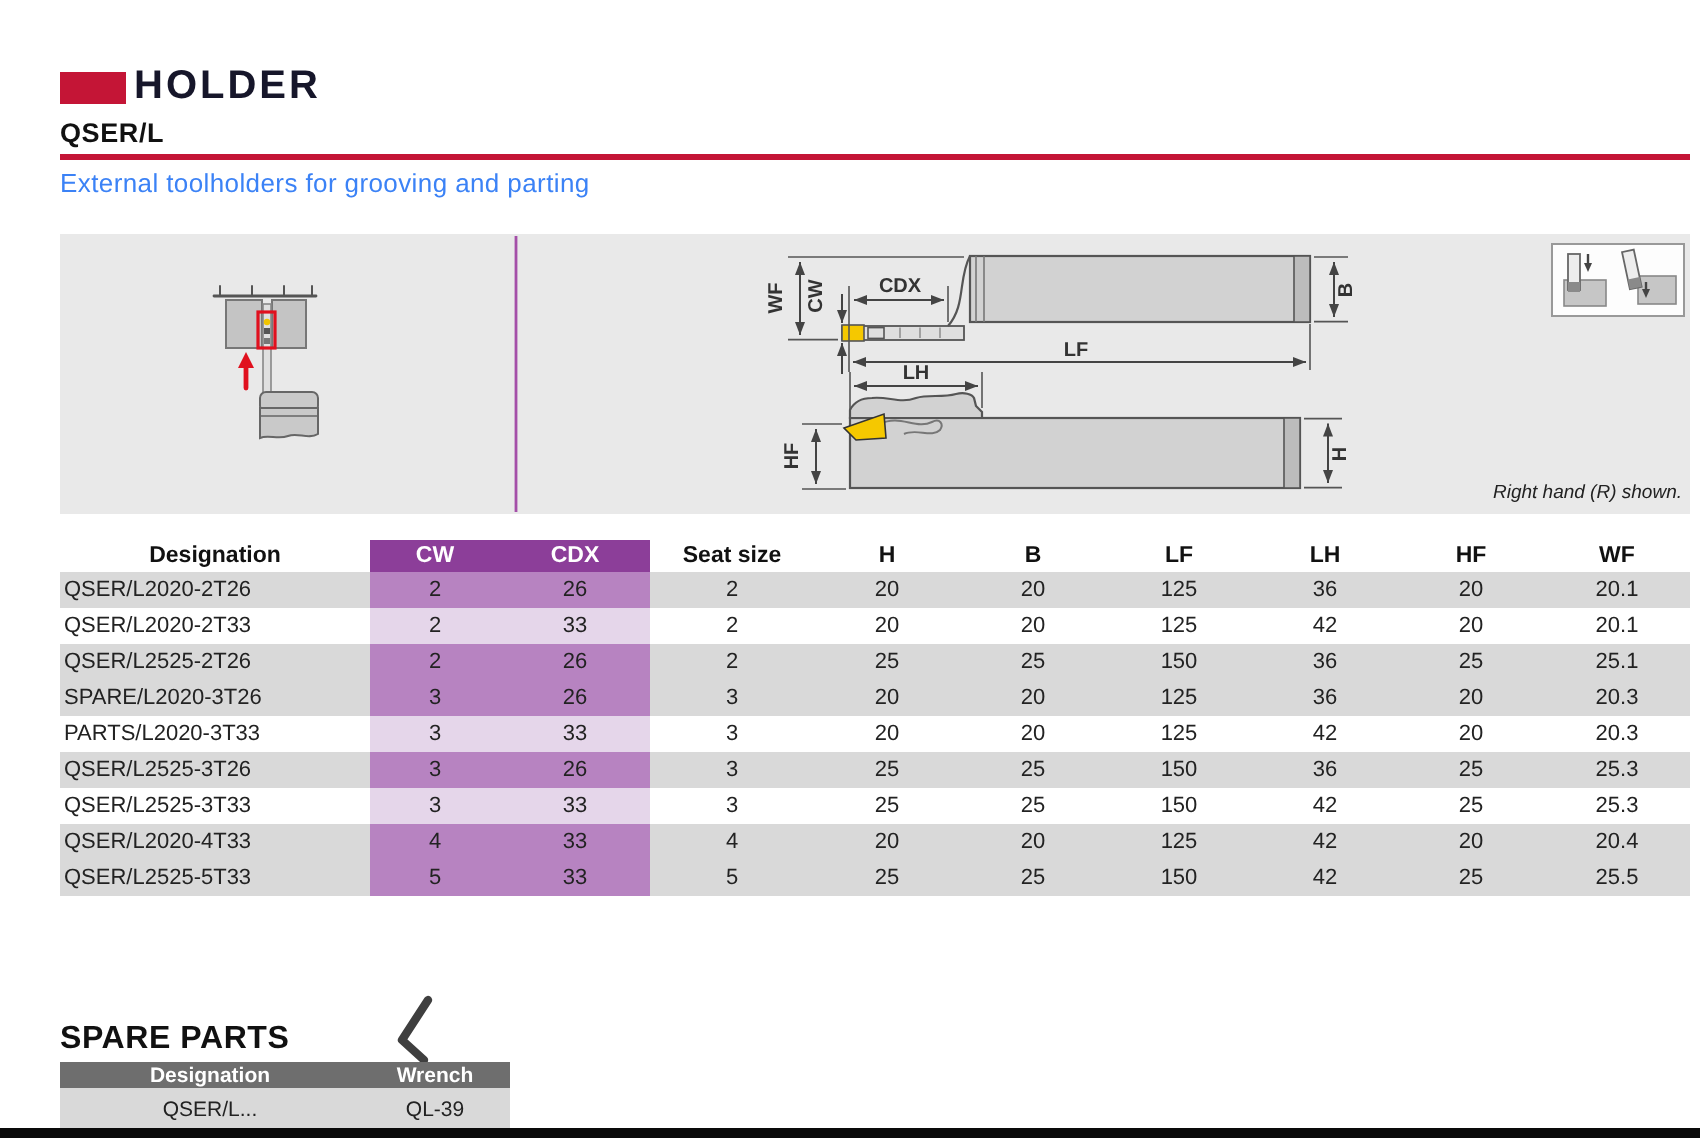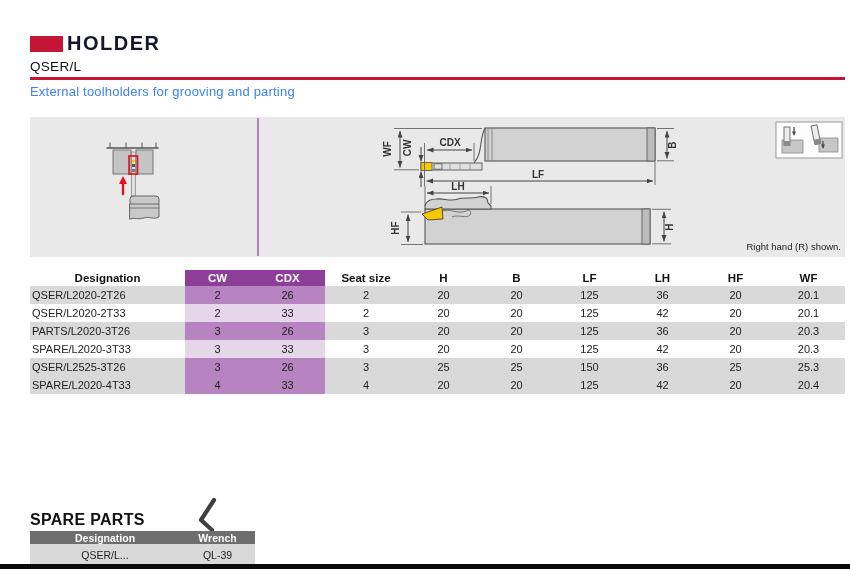--- a/index.html
+++ b/index.html
@@ -4,26 +4,26 @@
 <style>
   * { margin:0; padding:0; box-sizing:border-box; }
   html,body { width:850px; height:574px; }
   body { background:#fff; font-family:"Liberation Sans",sans-serif; position:relative; overflow:hidden; }
   .abs { position:absolute; }
 
   .brand { left:30px; top:8px; display:flex; align-items:center; gap:4px;margin-top:24px; }
   .brand-block { width:33px; height:16px; background:#C41536; }
   .brand-title { font-size:20px; font-weight:bold; color:#16162A; letter-spacing:1.5px; }
 
-  .sec-title { left:30px; top:59px; font-size:13.5px; font-weight:normal; color:#111; letter-spacing:.3px; }
+  .sec-title { left:30px; top:59px; font-size:13.5px; font-weight:bold; color:#111; letter-spacing:.3px; }
   .rule { left:30px; top:77px; width:815px; height:3px; background:#C41536; }
   .sec-sub { left:30px; top:84px; font-size:13px; color:#3b82f6; letter-spacing:.2px; }
 
   .panel { left:30px; top:117px; width:815px; height:140px; background:#E9E9E9; }
-  .note { position:absolute; right:4px; top:124px; font-size:9.5px; color:#222; }
+  .note { position:absolute; right:4px; top:124px; font-size:9.5px; color:#222;font-style:italic; }
 
   table { border-collapse:collapse; table-layout:fixed; position:absolute; }
   .main-table { left:30px; top:270px; width:815px; font-size:11px; }
   .main-table th { height:16px; font-size:11.5px; font-weight:bold; color:#111; text-align:center; }
   .main-table th.p { background:#8C3E99; color:#fff; }
   .main-table td { height:18px; text-align:center; color:#222; }
   .main-table td.des { text-align:left; padding-left:2px;margin-left:14px; }
   .main-table tr.g td { background:#D9D9D9; }
   .main-table tr.g td.p { background:#B783C1; }
   .main-table tr:not(.g) td.p { background:#E5D6EA; }
@@ -206,37 +206,49 @@
         <td class="p">33</td>
         <td>2</td>
         <td>20</td>
         <td>20</td>
         <td>125</td>
         <td>42</td>
         <td>20</td>
         <td>20.1</td>
       </tr>
 
-
-
-      <tr class="g">
-        <td class="des">PARTS/L2020-3T26</td>
+      <tr class="g">
+        <td class="des">QSER/L2525-2T26</td>
+        <td class="p">2</td>
+        <td class="p">26</td>
+        <td>2</td>
+        <td>25</td>
+        <td>25</td>
+        <td>150</td>
+        <td>36</td>
+        <td>25</td>
+        <td>25.1</td>
+      </tr>
+
+
+      <tr class="g">
+        <td class="des">SPARE/L2020-3T26</td>
         <td class="p">3</td>
         <td class="p">26</td>
         <td>3</td>
         <td>20</td>
         <td>20</td>
         <td>125</td>
         <td>36</td>
         <td>20</td>
         <td>20.3</td>
       </tr>
 
       <tr>
-        <td class="des">SPARE/L2020-3T33</td>
+        <td class="des">PARTS/L2020-3T33</td>
         <td class="p">3</td>
         <td class="p">33</td>
         <td>3</td>
         <td>20</td>
         <td>20</td>
         <td>125</td>
         <td>42</td>
         <td>20</td>
         <td>20.3</td>
       </tr>
@@ -247,35 +259,59 @@
         <td class="p">26</td>
         <td>3</td>
         <td>25</td>
         <td>25</td>
         <td>150</td>
         <td>36</td>
         <td>25</td>
         <td>25.3</td>
       </tr>
 
-
-      <tr class="g">
-        <td class="des">SPARE/L2020-4T33</td>
+      <tr>
+        <td class="des">QSER/L2525-3T33</td>
+        <td class="p">3</td>
+        <td class="p">33</td>
+        <td>3</td>
+        <td>25</td>
+        <td>25</td>
+        <td>150</td>
+        <td>42</td>
+        <td>25</td>
+        <td>25.3</td>
+      </tr>
+
+      <tr class="g">
+        <td class="des">QSER/L2020-4T33</td>
         <td class="p">4</td>
         <td class="p">33</td>
         <td>4</td>
         <td>20</td>
         <td>20</td>
         <td>125</td>
         <td>42</td>
         <td>20</td>
         <td>20.4</td>
       </tr>
 
 
+      <tr class="g">
+        <td class="des">QSER/L2525-5T33</td>
+        <td class="p">5</td>
+        <td class="p">33</td>
+        <td>5</td>
+        <td>25</td>
+        <td>25</td>
+        <td>150</td>
+        <td>42</td>
+        <td>25</td>
+        <td>25.5</td>
+      </tr>
     </tbody>
 </table>
 
 <div class="abs spare-title">SPARE PARTS</div>
 <svg class="abs wrench-svg" width="28" height="40" viewBox="0 0 28 40">
   <polyline points="22,5 9,25 20,35" fill="none" stroke="#3F3F3F" stroke-width="4.2" stroke-linecap="round" stroke-linejoin="round"></polyline>
 </svg>
 <table class="spare-table">
   <colgroup>
       <col style="width:150px">

